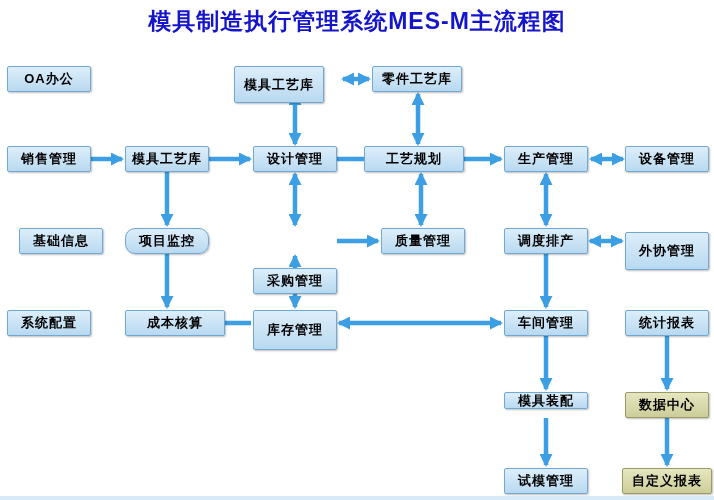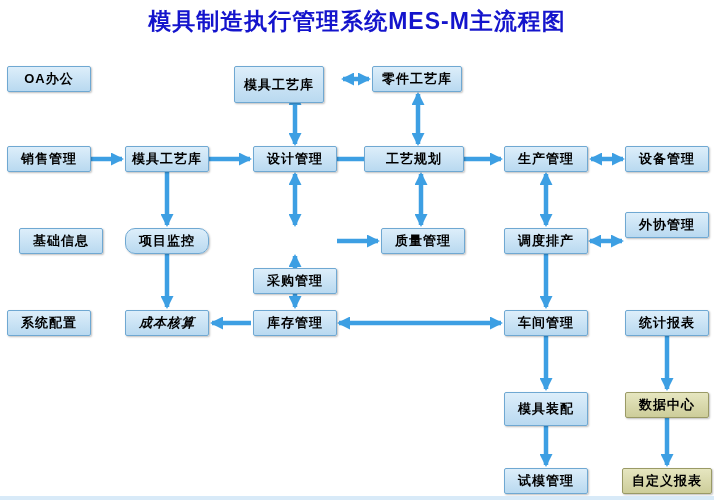--- a/index.html
+++ b/index.html
@@ -77,25 +77,25 @@
       <div class="box blue" style="left: 125px; top: 146px; width: 84px; height: 26px;">模具工艺库</div>
       <div class="box blue" style="left: 253px; top: 146px; width: 84px; height: 26px;">设计管理</div>
       <div class="box blue" style="left: 364px; top: 146px; width: 100px; height: 26px;">工艺规划</div>
       <div class="box blue" style="left: 504px; top: 146px; width: 84px; height: 26px;">生产管理</div>
       <div class="box blue" style="left: 625px; top: 146px; width: 84px; height: 26px;">设备管理</div>
       <div class="box blue" style="left: 19px; top: 228px; width: 84px; height: 26px;">基础信息</div>
       <div class="box blue" style="left: 125px; top: 228px; width: 84px; height: 26px; border-radius: 10px;">项目监控</div>
       <div class="box blue" style="left: 253px; top: 228px; width: 84px; height: 26px; margin-top: 40px;">采购管理</div>
       <div class="box blue" style="left: 381px; top: 228px; width: 84px; height: 26px;">质量管理</div>
       <div class="box blue" style="left: 504px; top: 228px; width: 84px; height: 26px;">调度排产</div>
-      <div class="box blue" style="left: 625px; top: 212px; width: 84px; height: 26px; text-align: center;">外协管理</div>
+      <div class="box blue" style="left: 625px; top: 232px; width: 84px; height: 38px; text-align: center;">外协管理</div>
       <div class="box blue" style="left: 7px; top: 310px; width: 84px; height: 26px;">系统配置</div>
-      <div class="box blue" style="left: 125px; top: 310px; width: 84px; height: 26px; font-style: italic;">成本核算</div>
-      <div class="box blue" style="left: 253px; top: 310px; width: 84px; height: 26px;">库存管理</div>
+      <div class="box blue" style="left: 125px; top: 310px; width: 100px; height: 26px;">成本核算</div>
+      <div class="box blue" style="left: 253px; top: 310px; width: 84px; height: 40px;">库存管理</div>
       <div class="box blue" style="left: 504px; top: 310px; width: 84px; height: 26px;">车间管理</div>
       <div class="box blue" style="left: 625px; top: 310px; width: 84px; height: 26px;">统计报表</div>
-      <div class="box blue" style="left: 504px; top: 392px; width: 84px; height: 34px;">模具装配</div>
+      <div class="box blue" style="left: 504px; top: 392px; width: 84px; height: 17px;">模具装配</div>
       <div class="box khaki" style="left: 625px; top: 392px; width: 84px; height: 26px;">数据中心</div>
       <div class="box blue" style="left: 504px; top: 468px; width: 84px; height: 26px;">试模管理</div>
       <div class="box khaki" style="left: 622px; top: 468px; width: 90px; height: 26px;">自定义报表</div>
     </div>
   <div id="window-edge"></div>
 </div>
 
 </body></html>

